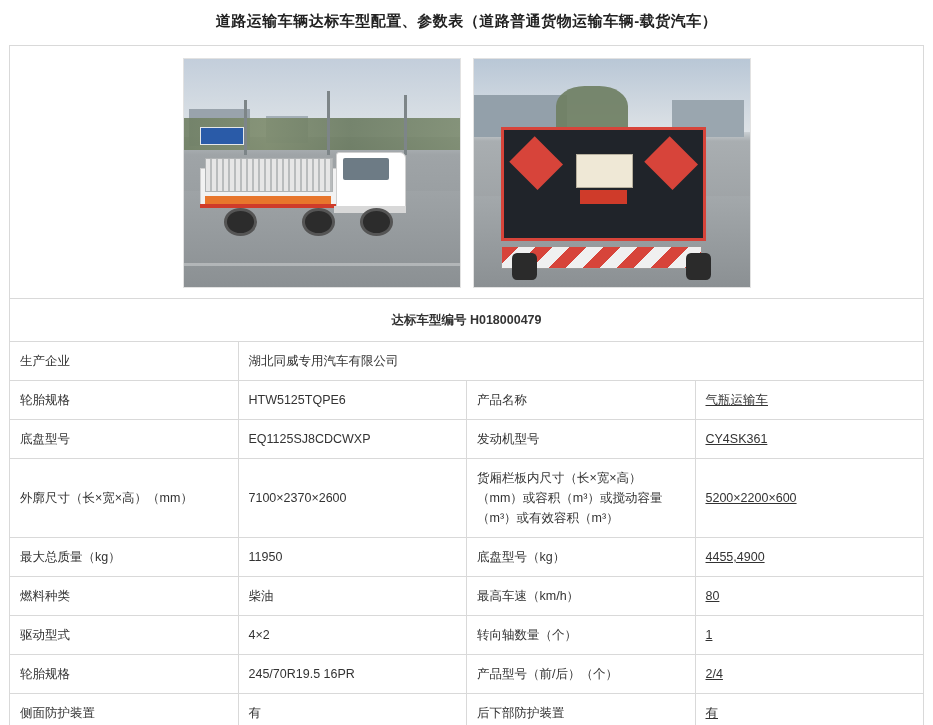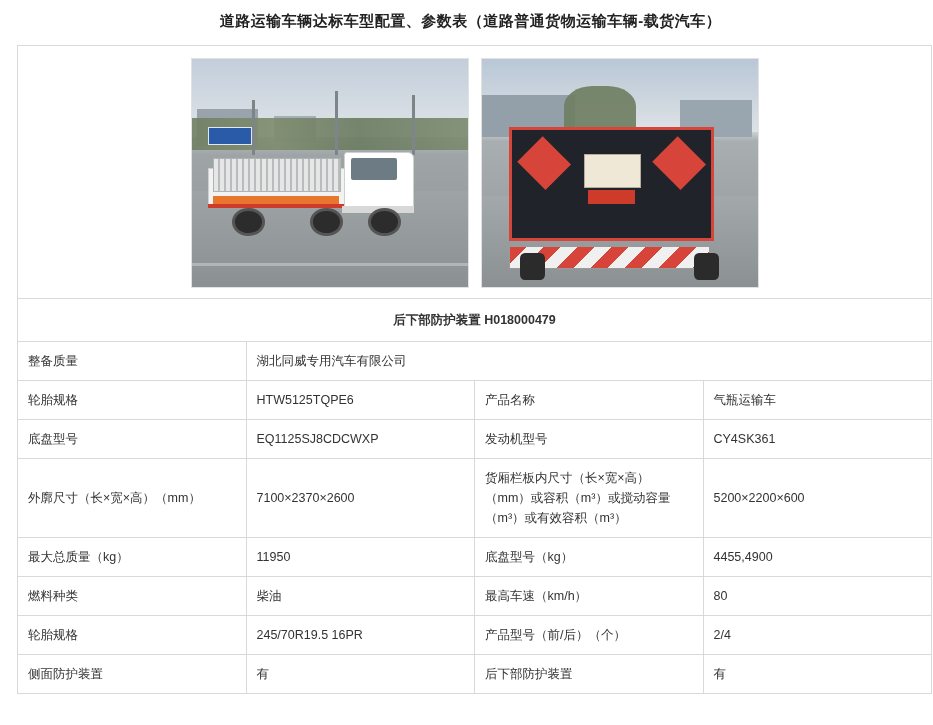--- a/index.html
+++ b/index.html
@@ -12,21 +12,20 @@
     color: #333333;
     width: 933px;
     height: 725px;
     overflow: hidden;
   }
   .page {
     width: 933px;
     height: 725px;
     position: relative;
     box-sizing: border-box;
-    padding-left: 8px;
   }
   .doc-title {
     text-align: center;
     font-size: 15px;
     font-weight: bold;
     color: #222222;
     padding: 12px 0 14px 0;
     letter-spacing: 0.5px;
   }
   table.spec {
@@ -49,20 +48,21 @@
   td.value {
     width: 245px;
     margin-left: 12px;
   }
   td.label2 {
     width: 248px;
     margin-top: 34px;
   }
   td.value2 {
     width: 210px;
+    text-decoration: underline;
   }
   .photo-cell {
     padding: 12px 8px 10px 8px !important;
     text-align: center;
   }
   .photos {
     display: flex;
     justify-content: center;
     gap: 12px;
   }
@@ -179,25 +179,25 @@
                 <div class="s2-chev"></div>
                 <div class="s2-wheelL"></div>
                 <div class="s2-wheelR"></div>
               </div>
             </div>
           </div>
         </td>
       </tr>
 
       <tr>
-        <td class="model-no" colspan="4">后下部防护装置 H018000479</td>
-      </tr>
-
-      <tr>
-        <td class="label">整备质量</td>
+        <td class="model-no" colspan="4">达标车型编号 H018000479</td>
+      </tr>
+
+      <tr>
+        <td class="label">生产企业</td>
         <td class="value" colspan="3">湖北同威专用汽车有限公司</td>
       </tr>
 
       <tr>
         <td class="label">轮胎规格</td>
         <td class="value">HTW5125TQPE6</td>
         <td class="label2">产品名称</td>
         <td class="value2">气瓶运输车</td>
       </tr>
 
@@ -222,20 +222,26 @@
         <td class="value2">4455,4900</td>
       </tr>
 
       <tr>
         <td class="label">燃料种类</td>
         <td class="value">柴油</td>
         <td class="label2">最高车速（km/h）</td>
         <td class="value2">80</td>
       </tr>
 
+      <tr>
+        <td class="label">驱动型式</td>
+        <td class="value">4×2</td>
+        <td class="label2">转向轴数量（个）</td>
+        <td class="value2">1</td>
+      </tr>
 
       <tr>
         <td class="label">轮胎规格</td>
         <td class="value">245/70R19.5 16PR</td>
         <td class="label2">产品型号（前/后）（个）</td>
         <td class="value2">2/4</td>
       </tr>
 
       <tr>
         <td class="label">侧面防护装置</td>

